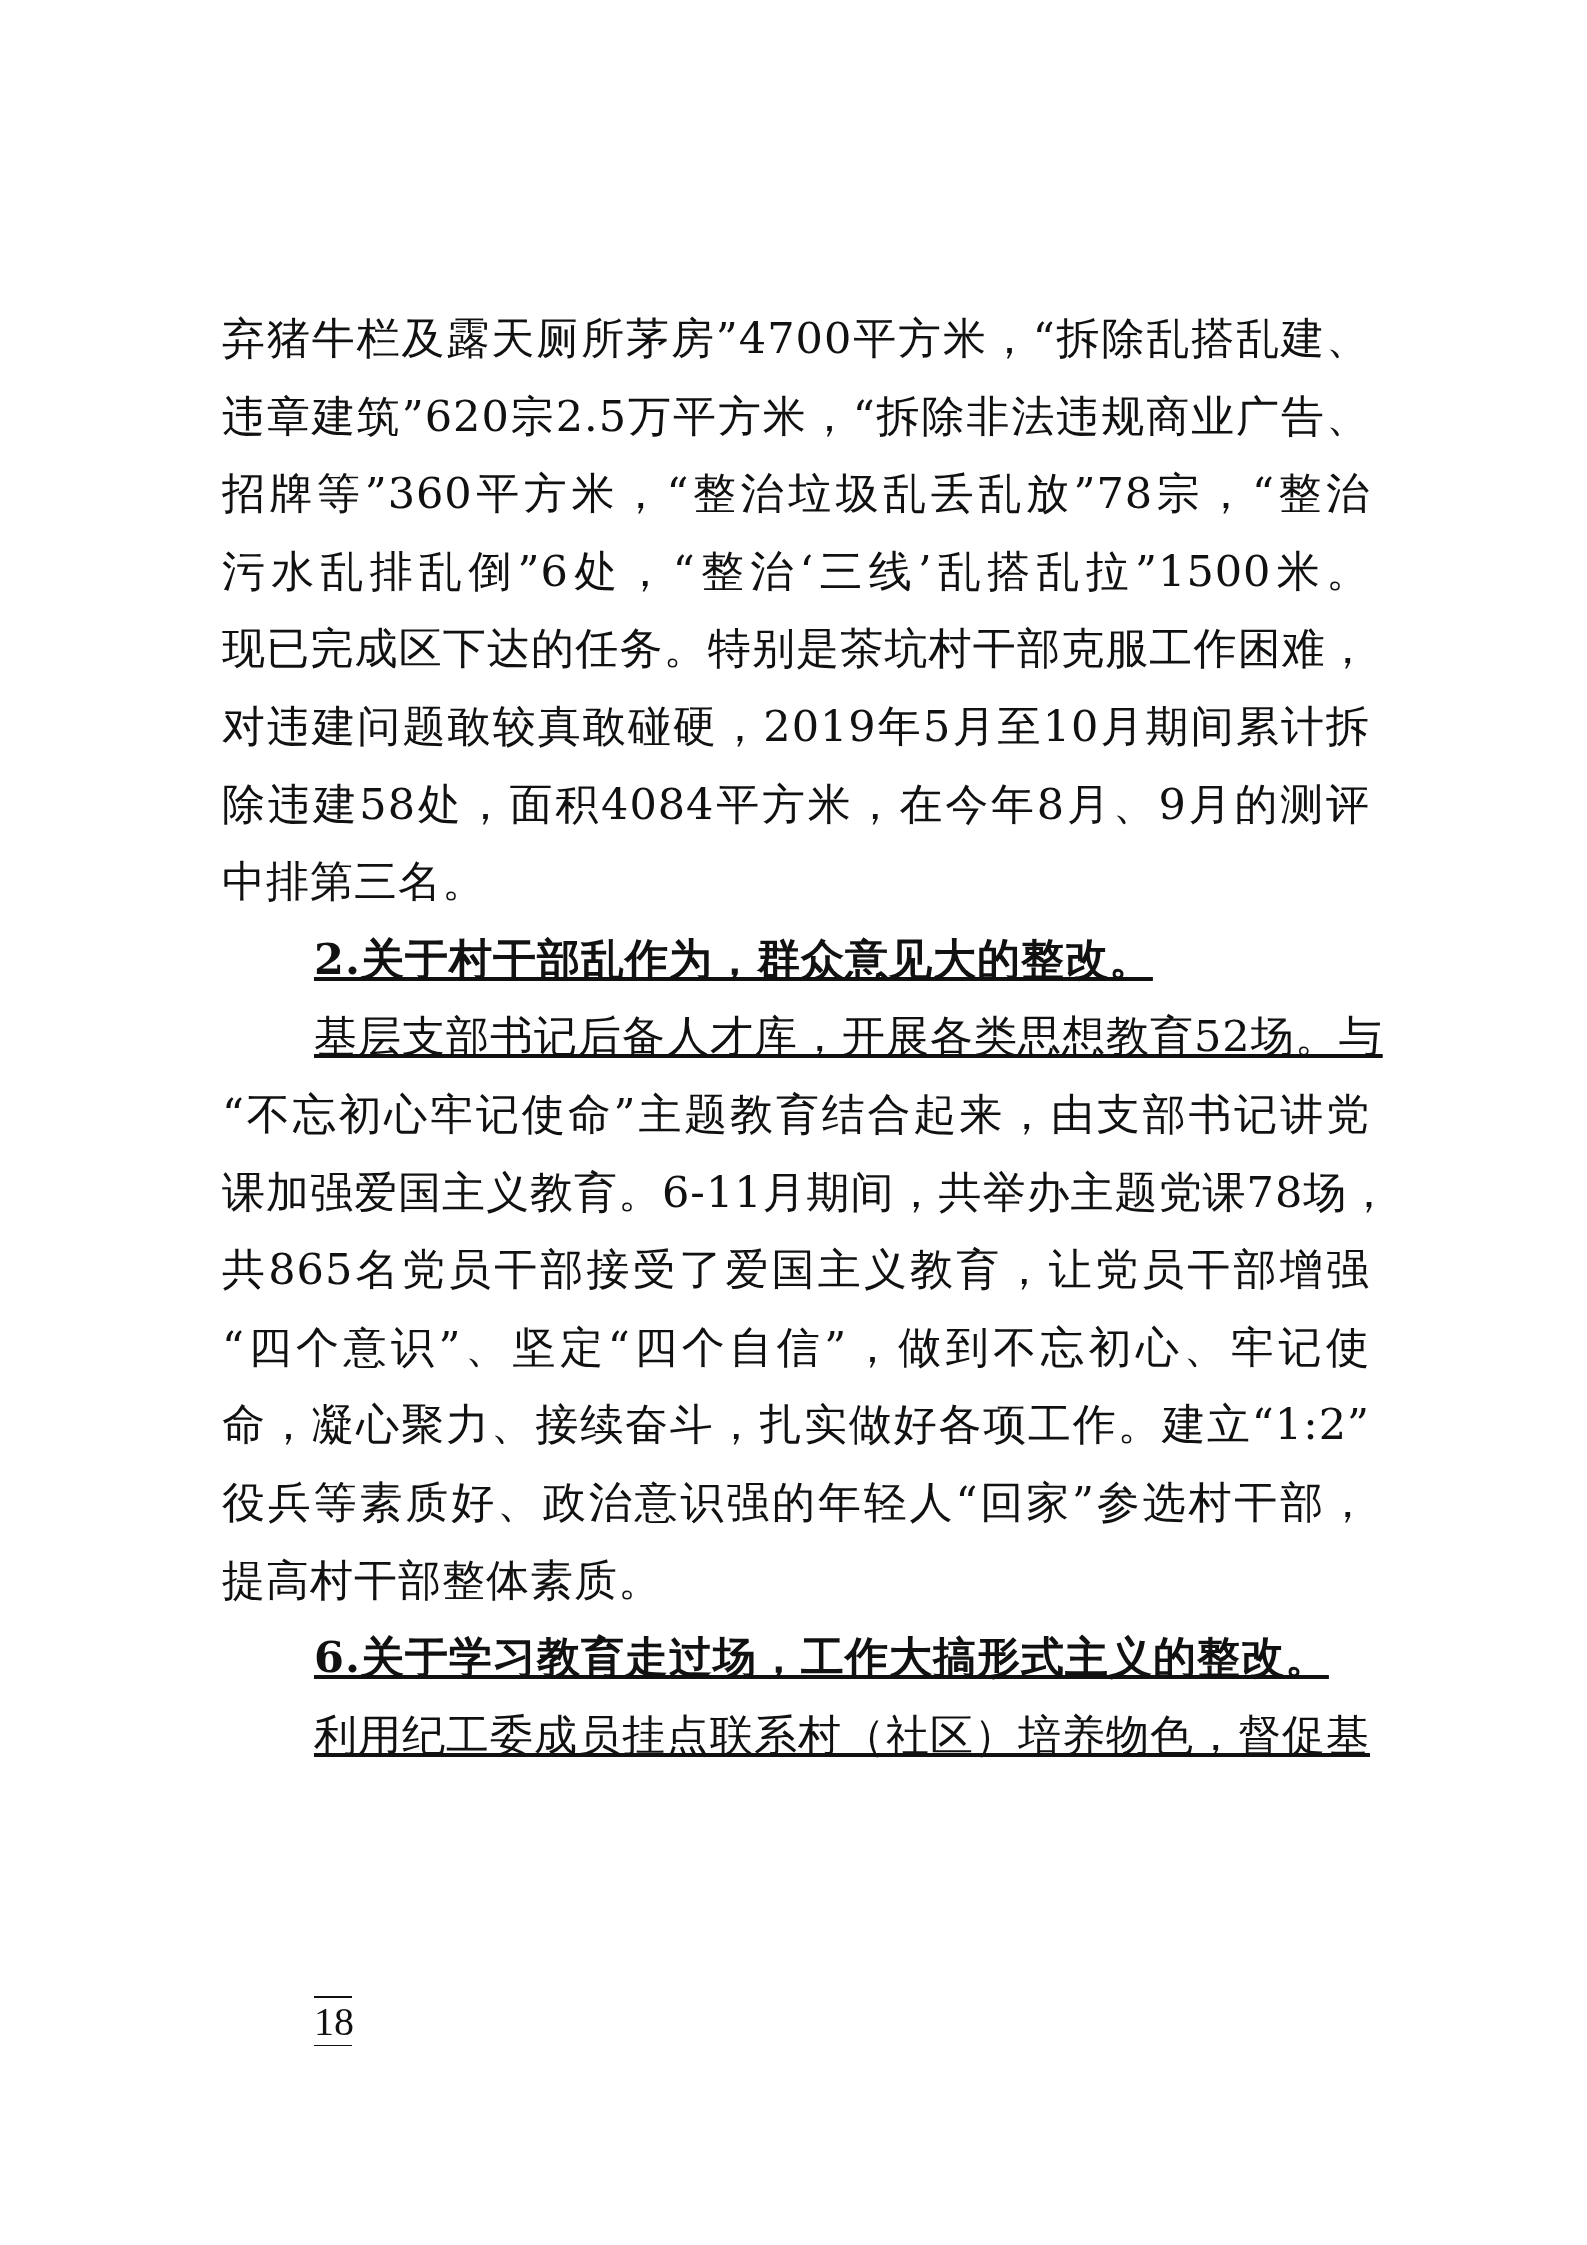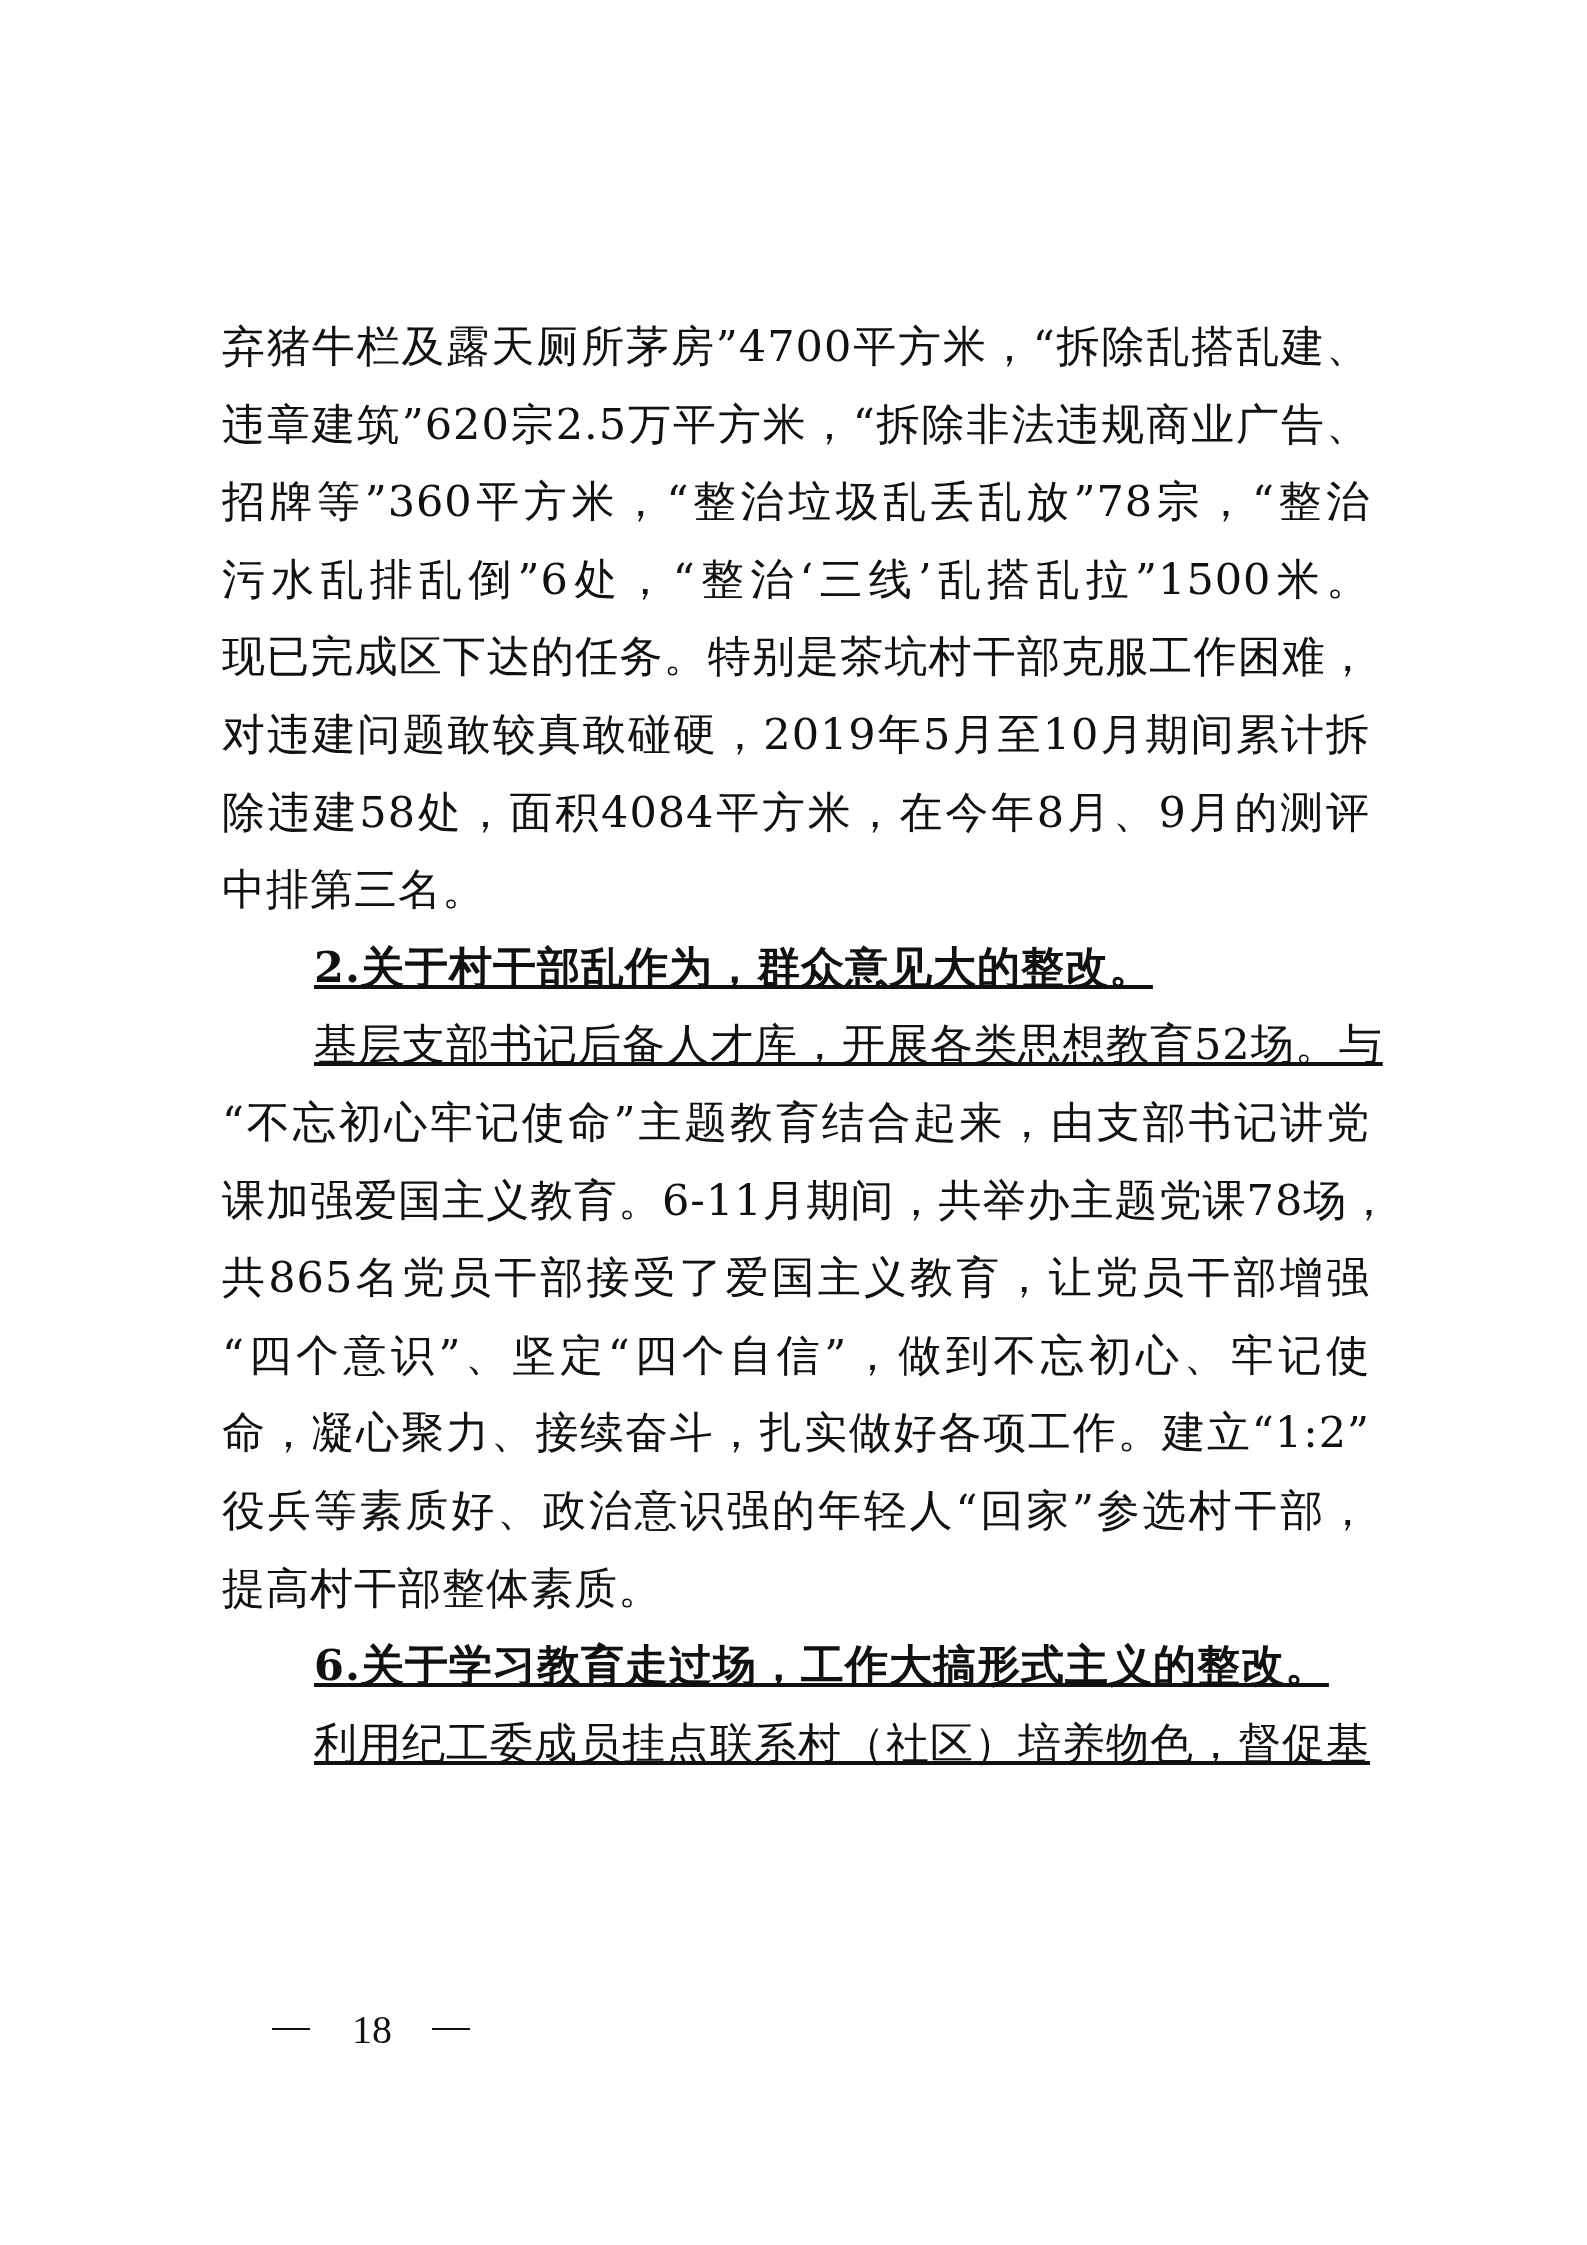--- a/index.html
+++ b/index.html
@@ -11,21 +11,21 @@
       width: 1587px;
       height: 2245px;
       position: relative;
       overflow: hidden;
       font-family: "DejaVu Serif", "Liberation Serif", serif;
       color: #111111;
     }
     .page {
       position: absolute;
       left: 0;
-      top: 8px;
+      top: 0;
       width: 1587px;
       height: 1679px;
       background: #ffffff;
     }
     .text-block {
       position: absolute;
       left: 222px;
       top: 300px;
       width: 1148px;
     }
@@ -52,20 +52,21 @@
     .page-number {
       position: absolute;
       top: 1996px;
       left: 272px;
       height: 50px;
       display: flex;
       align-items: center;
       font-family: "Liberation Serif", "DejaVu Serif", serif;
       font-size: 40px;
       color: #111111;
+      flex-direction: column;
     }
     .page-number .dash {
       display: inline-block;
       width: 38px;
       height: 2px;
       background: #111111;
     }
     .page-number .num {
       margin: 0 40px 0 42px;
     }

